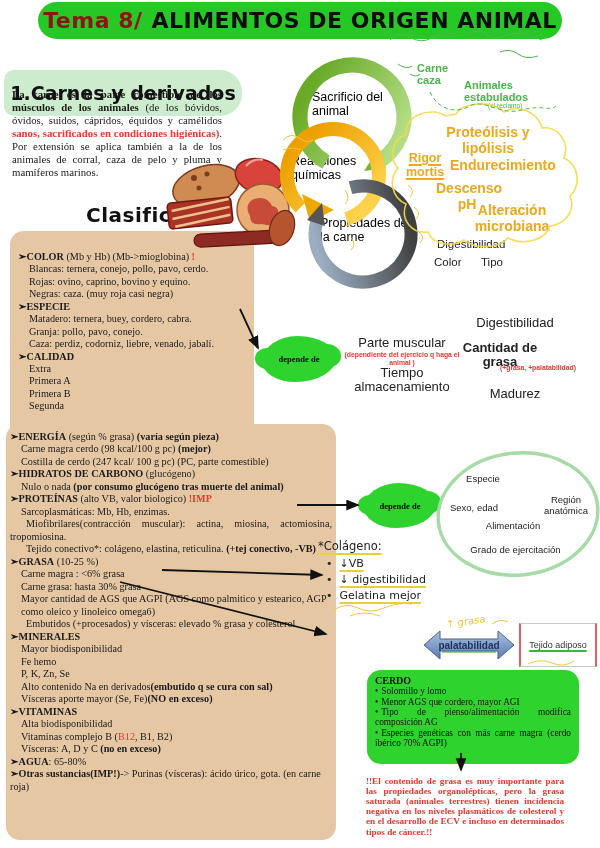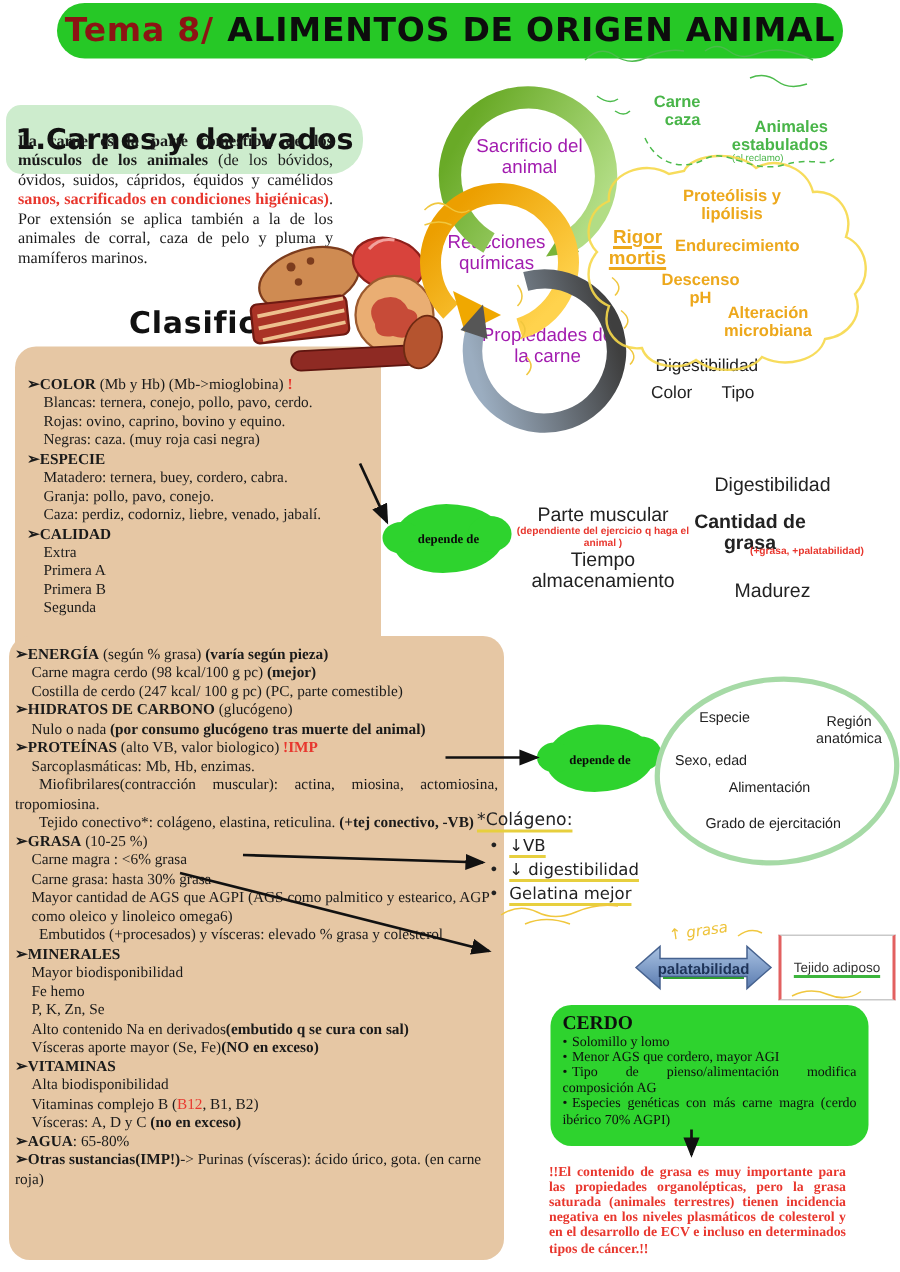--- a/index.html
+++ b/index.html
@@ -48,28 +48,28 @@
   .cloud::after{content:"";position:absolute;width:40%;height:52%;background:var(--cloud);
                 border-radius:50%;right:-7%;top:18%;}
   .cloud span{position:relative;z-index:2;}
   .cloud1{left:262px;top:336px;width:74px;height:46px;}
   .cloud2{left:364px;top:483px;width:72px;height:45px;}
   .d1{font-family:"Liberation Sans",sans-serif;font-size:13px;color:#222;text-align:center;line-height:1.1;}
   .d1sub{font-family:"Liberation Sans",sans-serif;font-size:6.8px;font-weight:bold;
          color:var(--red);text-align:center;line-height:1.25;}
   .bold{font-weight:bold;}
 
-  .cyc{font-family:"Liberation Sans",sans-serif;font-size:12.5px;color:#a21caf;
-       text-align:center;line-height:1.15;}
-  .yn{font-family:"Liberation Sans",sans-serif;font-weight:bold;font-size:11px;
+  .cyc{font-family:"Liberation Sans",sans-serif;font-size:12.5px;color:#000000;
+       text-align:left;line-height:1.15;}
+  .yn{font-family:"Liberation Sans",sans-serif;font-weight:bold;font-size:14px;
       color:var(--ink-y);text-align:center;line-height:1.12;}
   .u-y{text-decoration:underline;text-decoration-thickness:1.5px;text-underline-offset:2px;}
   .bn{font-family:"Liberation Sans",sans-serif;font-size:11.5px;color:#222;}
   .gn{font-family:"Liberation Sans",sans-serif;font-weight:bold;font-size:11px;
-      color:var(--ink-g);text-align:right;line-height:1.12;}
+      color:var(--ink-g);text-align:left;line-height:1.12;}
   .gn-small{font-family:"Liberation Sans",sans-serif;font-size:6.5px;color:var(--ink-g);}
 
   .ov{font-family:"Liberation Sans",sans-serif;font-size:9.5px;color:#222;text-align:center;line-height:1.2;}
 
   .colag-title{left:318px;top:539px;font-family:"DejaVu Sans",sans-serif;font-size:11.5px;color:#222;
                text-decoration:underline;text-decoration-color:#e7cf3e;
                text-decoration-thickness:2px;text-underline-offset:3px;}
   .colag-list{left:326px;top:557px;font-family:"DejaVu Sans",sans-serif;font-size:11px;color:#222;}
   .col-item{margin-bottom:3px;}
   .col-item .blt{margin-right:7px;}
@@ -82,21 +82,21 @@
       font-family:"Liberation Sans",sans-serif;font-size:9px;line-height:1.4;color:#333;}
   .fb span{text-decoration:underline;text-decoration-color:#3db53d;
            text-decoration-thickness:1.5px;text-underline-offset:2px;}
   .fb-left{left:333px;top:620px;width:84px;height:48px;}
   .fb-right{left:519px;top:623px;width:74px;height:42px;}
   .grasa-note{left:446px;top:616px;font-family:"DejaVu Sans",sans-serif;font-size:10px;
               font-style:italic;color:#eec33a;transform:rotate(-8deg);}
 
   .cerdo{left:367px;top:670px;width:196px;height:84px;background:var(--cloud);
          border-radius:14px;padding:5px 8px;font-size:9.3px;line-height:1.12;color:#0d0d0d;}
-  .cerdo-title{font-weight:bold;font-size:13px;}
+  .cerdo-title{font-weight:bold;font-size:10px;}
   .cerdo-item{text-align:justify;}
   .cerdo-item .blt{margin-right:3px;}
 
   .warning{left:366px;top:776px;width:198px;font-size:9.2px;line-height:1.1;font-weight:bold;
            color:var(--red);text-align:justify;}
   #decor{position:absolute;left:0;top:0;pointer-events:none;}
 </style>
 </head>
 <body>
 
@@ -187,21 +187,21 @@
       <div class="tl i1"><span class="sg-n">Vitaminas complejo B (</span><span class="sg-r">B12</span><span class="sg-n">, B1, B2)</span></div>
       <div class="tl i1"><span class="sg-n">Vísceras: A, D y C </span><span class="sg-b">(no en exceso)</span></div>
       <div class="tl i0"><span class="sg-b">➢AGUA</span><span class="sg-n">: 65-80%</span></div>
       <div class="tl i0"><span class="sg-b">➢Otras sustancias(IMP!)</span><span class="sg-n">-&gt; Purinas (vísceras): ácido úrico, gota. (en carne roja)</span></div>
     </div>
 
   <div class="abs cloud cloud2">
       <span>depende de</span>
     </div>
   <div class="abs ov" style="left:458px;top:473px;width:50px;">Especie</div>
-  <div class="abs ov" style="left:536px;top:476px;width:60px;">Región anatómica</div>
+  <div class="abs ov" style="left:536px;top:494px;width:60px;">Región anatómica</div>
   <div class="abs ov" style="left:444px;top:502px;width:60px;">Sexo, edad</div>
   <div class="abs ov" style="left:478px;top:520px;width:70px;">Alimentación</div>
   <div class="abs ov" style="left:458px;top:544px;width:115px;">Grado de ejercitación</div>
 
   <div class="abs colag-title">*Colágeno:</div>
   <div class="abs colag-list">
       <div class="col-item"><span class="blt">•</span><span class="li-txt">↓VB</span></div>
       <div class="col-item"><span class="blt">•</span><span class="li-txt">↓ digestibilidad</span></div>
       <div class="col-item"><span class="blt">•</span><span class="li-txt">Gelatina mejor</span></div>
     </div>

